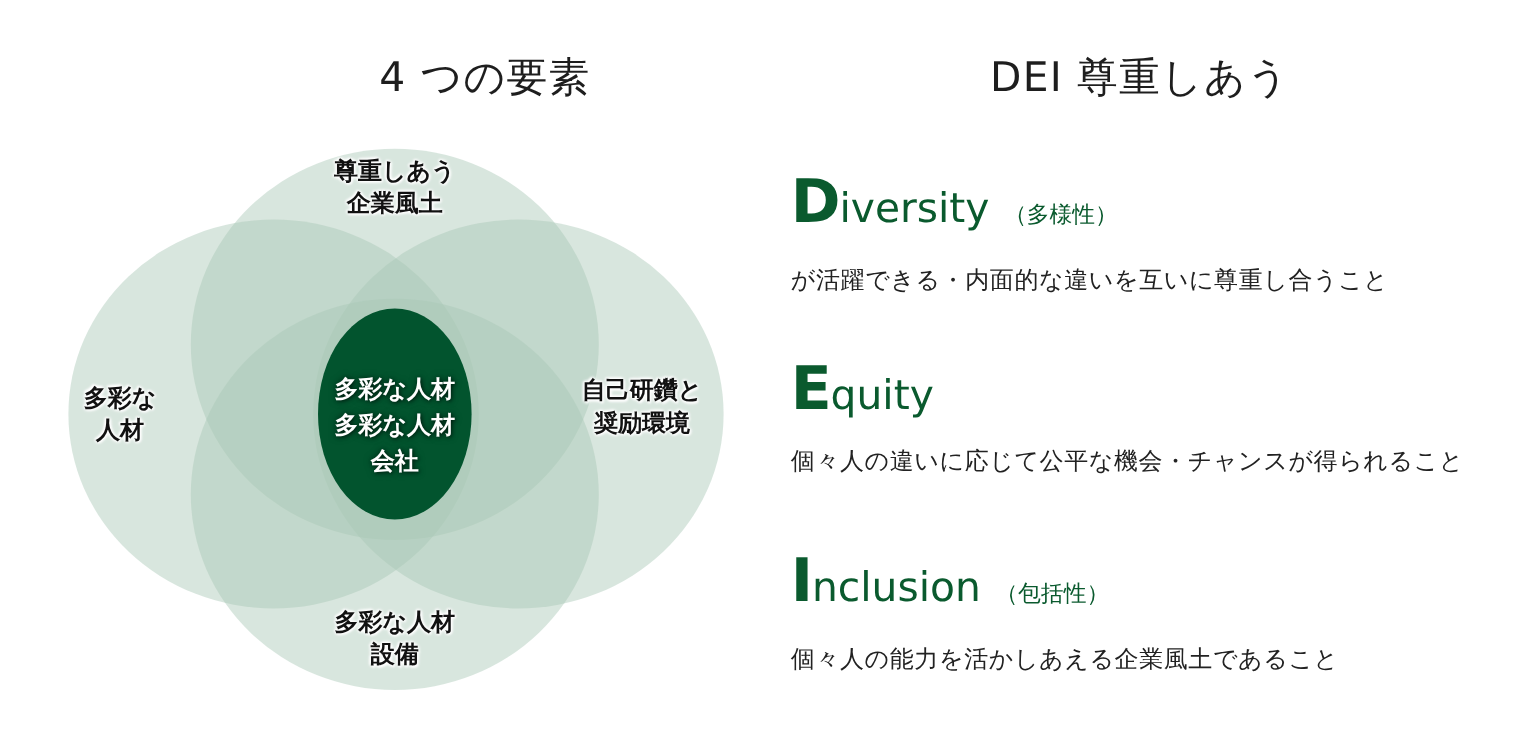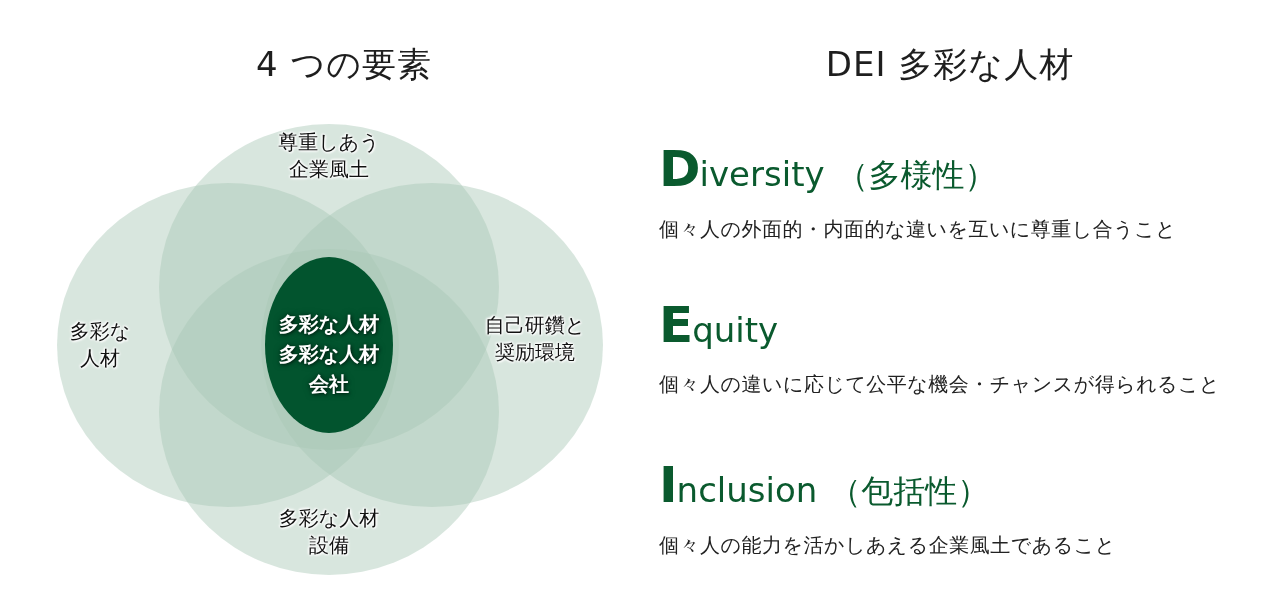--- a/index.html
+++ b/index.html
@@ -3,46 +3,47 @@
 <meta charset="utf-8">
 <style>
   * { margin: 0; padding: 0; box-sizing: border-box; }
   html, body { width: 1281px; height: 610px; background: #ffffff; overflow: hidden; }
   body { position: relative; font-family: "DejaVu Sans", "Liberation Sans", sans-serif; color: #222222; }
 
   .section-title {
     position: absolute; font-size: 34px; font-weight: normal; color: #1e1e1e;
     text-align: center; white-space: nowrap; letter-spacing: 1px;
   }
-  #left-title { left: 174px; top: 42px; width: 340px; }
+  #left-title { left: 152px; top: 42px; width: 340px; text-align: right; }
   #right-title { left: 780px; top: 42px; width: 340px; }
 
   #venn { position: absolute; left: 0; top: 0; width: 640px; height: 610px; }
   #venn svg { position: absolute; left: 0; top: 0; }
 
   .venn-label {
     position: absolute; font-size: 20px; line-height: 27px; text-align: center;
     color: #111111; white-space: nowrap;
     text-shadow: 0 0 3px #fff, 0 0 3px #fff, 0 0 4px #fff, 1px 1px 2px #fff, -1px -1px 2px #fff;
+    font-weight: bold;
   }
   #label-top { left: 229px; top: 129px; width: 200px; }
   #label-left { left: 40px; top: 318px; width: 120px; }
   #label-right { left: 460px; top: 312px; width: 150px; }
   #label-bottom { left: 229px; top: 505px; width: 200px; }
   #label-center {
     left: 239px; top: 309px; width: 180px; color: #ffffff; font-weight: bold;
     font-size: 20px; line-height: 30px;
     text-shadow: 0 0 6px rgba(0,0,0,0.55), 1px 1px 3px rgba(0,0,0,0.5);
   }
 
   .policy { position: absolute; left: 659px; }
   .policy-head { display: flex; align-items: baseline; white-space: nowrap; }
   .policy-initial { font-size: 50px; font-weight: bold; color: #0a5a2e; line-height: 50px; letter-spacing: -1px; }
   .policy-rest { font-size: 34px; color: #0a5a2e; line-height: 50px; font-weight: normal; margin-top: 16px; }
-  .policy-sub { font-size: 32px; color: #0a5a2e; margin-left: 12px; line-height: 50px; }
+  .policy-sub { font-size: 19px; color: #0a5a2e; margin-left: 12px; line-height: 50px; }
   .policy-desc { font-size: 20px; color: #222222; margin-top: 16px; white-space: nowrap; letter-spacing: 0.5px; }
   #policy-0 { top: 133px; }
   #policy-1 { top: 289px; }
   #policy-2 { top: 449px; }
 </style>
 </head>
 <body>
 
 <div id="left-title" class="section-title">4 つの要素</div>
 
@@ -71,29 +72,29 @@
     <div>多彩な人材</div>
     <div>設備</div>
   </div>
   <div id="label-center" class="venn-label">
     <div>多彩な人材</div>
     <div>多彩な人材</div>
     <div>会社</div>
   </div>
 </div>
 
-<div id="right-title" class="section-title">DEI 多彩な人材</div>
+<div id="right-title" class="section-title">DEI 尊重しあう</div>
 
 <div id="policy-0" class="policy">
   <div class="policy-head">
     <span class="policy-initial">D</span>
       <span class="policy-rest">iversity</span>
       <span class="policy-sub">（多様性）</span>
   </div>
-  <div class="policy-desc">個々人の外面的・内面的な違いを互いに尊重し合うこと</div>
+  <div class="policy-desc">が活躍できる・内面的な違いを互いに尊重し合うこと</div>
 </div>
 
 <div id="policy-1" class="policy">
   <div class="policy-head">
     <span class="policy-initial">E</span>
       <span class="policy-rest">quity</span>
   </div>
   <div class="policy-desc">個々人の違いに応じて公平な機会・チャンスが得られること</div>
 </div>
 

